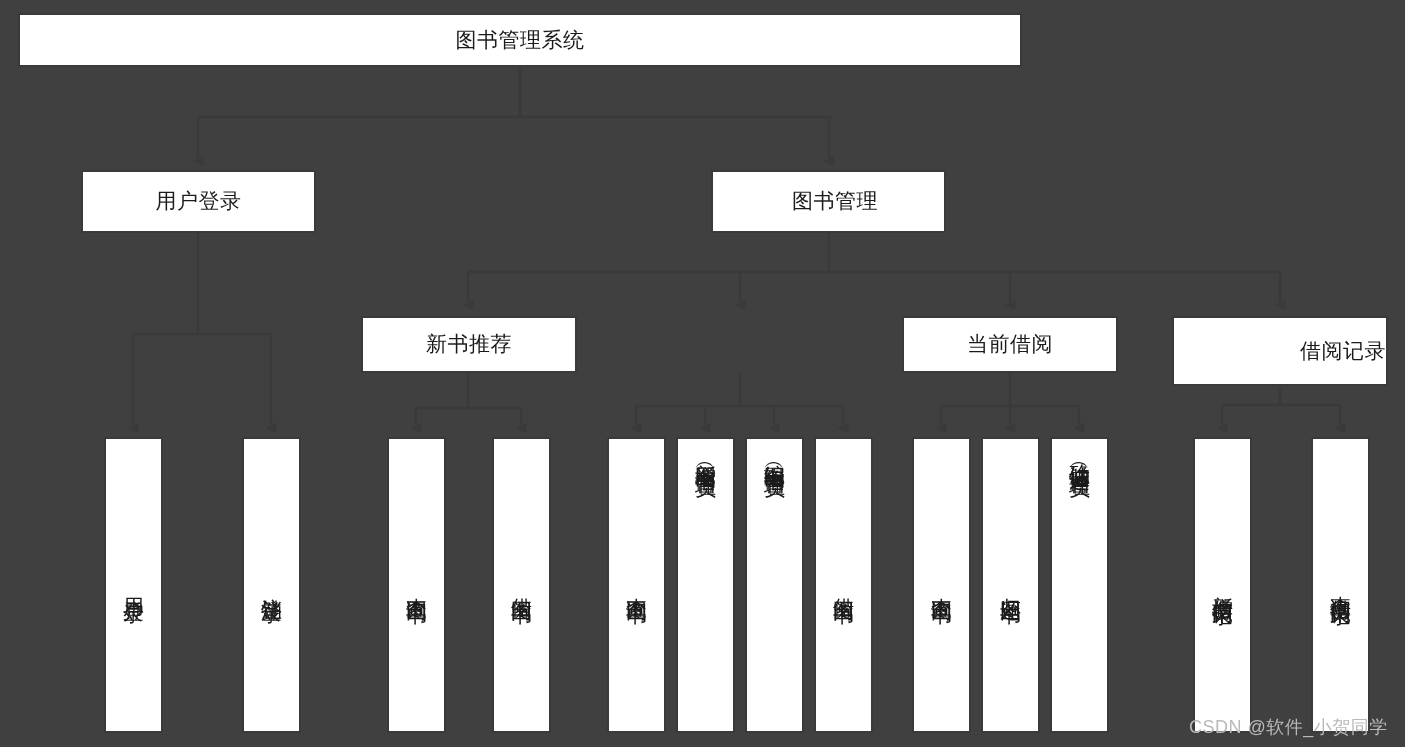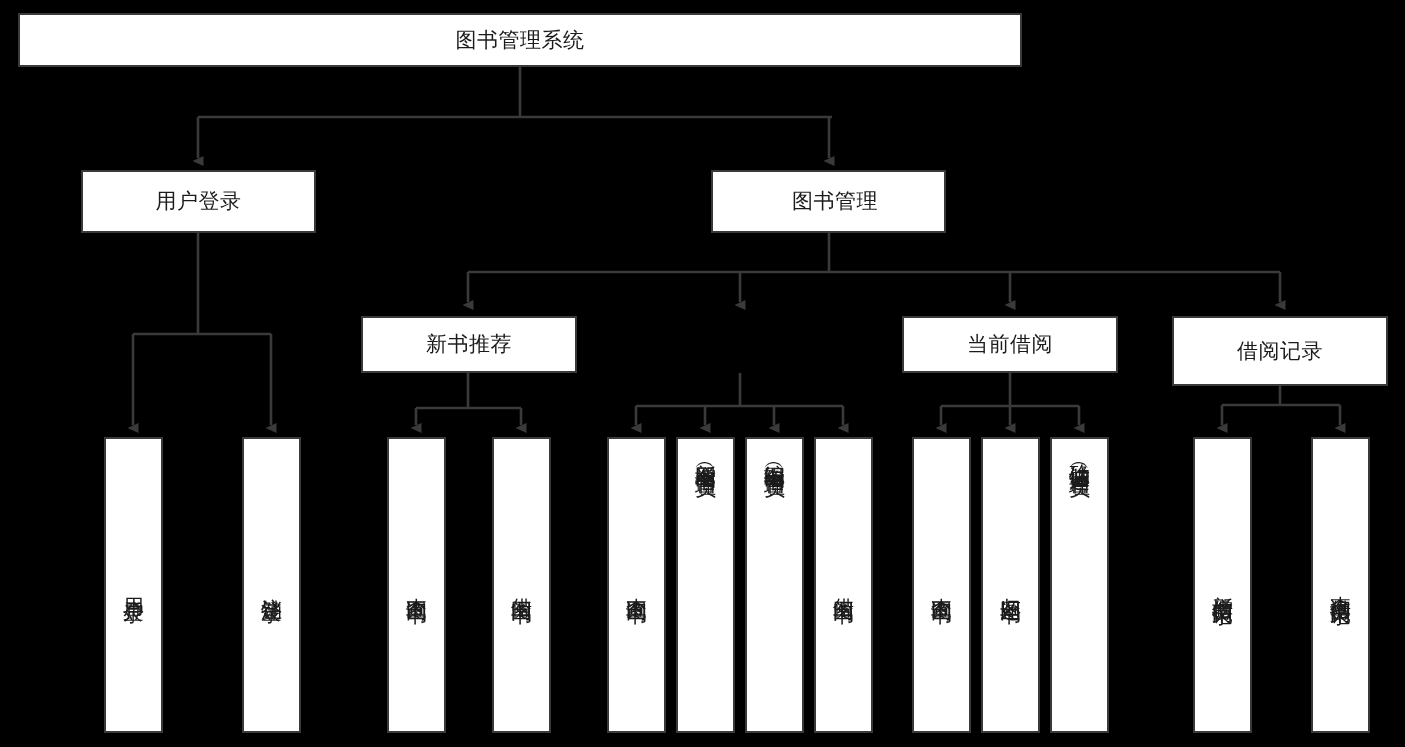--- a/index.html
+++ b/index.html
@@ -7,21 +7,21 @@
     padding: 0;
     background: #ffffff;
   }
   body {
     font-family: "Liberation Sans", "DejaVu Sans", sans-serif;
   }
   #canvas {
     position: relative;
     width: 1405px;
     height: 747px;
-    background: #000000;
+    background: #404040;
     overflow: hidden;
   }
   svg.wires {
     position: absolute;
     left: 0;
     top: 0;
     width: 1405px;
     height: 747px;
     pointer-events: none;
   }
@@ -139,21 +139,21 @@
   <div class="node horiz" style="left:711px; top:170px; width:235px; height:63px;padding-left:13px;">
     <span class="lbl">图书管理</span>
   </div>
 
   <div class="node horiz" style="left:361px; top:316px; width:216px; height:57px;">
     <span class="lbl">新书推荐</span>
   </div>
   <div class="node horiz" style="left:902px; top:316px; width:216px; height:57px;">
     <span class="lbl">当前借阅</span>
   </div>
-  <div class="node horiz" style="left:1172px; top:316px; width:216px; height:70px;">
+  <div class="node horiz" style="left:1172px; top:316px; width:216px; height:70px;justify-content:flex-end;">
     <span class="lbl">借阅记录</span>
   </div>
 
   <div class="node vert centered" style="left:104px; top:437px; width:59px; height:296px;">
     <span class="lbl">用户登录</span>
   </div>
   <div class="node vert centered" style="left:242px; top:437px; width:59px; height:296px;">
     <span class="lbl">注销登录</span>
   </div>
 
@@ -187,14 +187,15 @@
     <span class="lbl">确认归还（管理员）</span>
   </div>
 
   <div class="node vert centered" style="left:1193px; top:437px; width:59px; height:296px;">
     <span class="lbl">新增借阅记录</span>
   </div>
   <div class="node vert centered" style="left:1311px; top:437px; width:59px; height:296px;">
     <span class="lbl">查询借阅记录</span>
   </div>
 
+  <div class="watermark" style="left:1189px; top:715px;">CSDN @软件_小贺同学</div>
 
 </div>
 
 </body></html>

